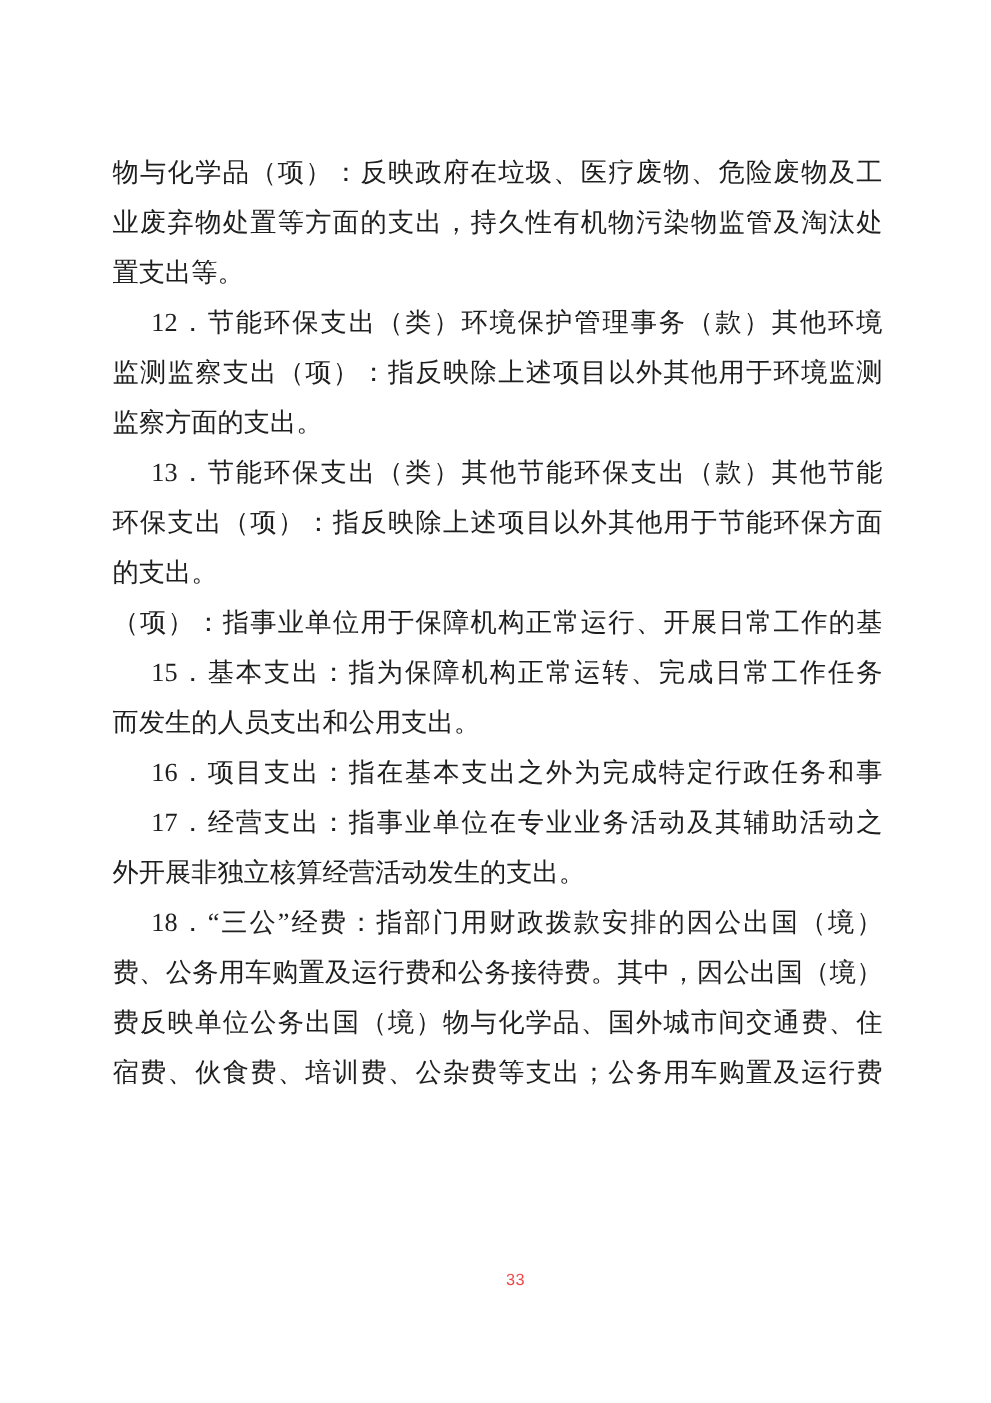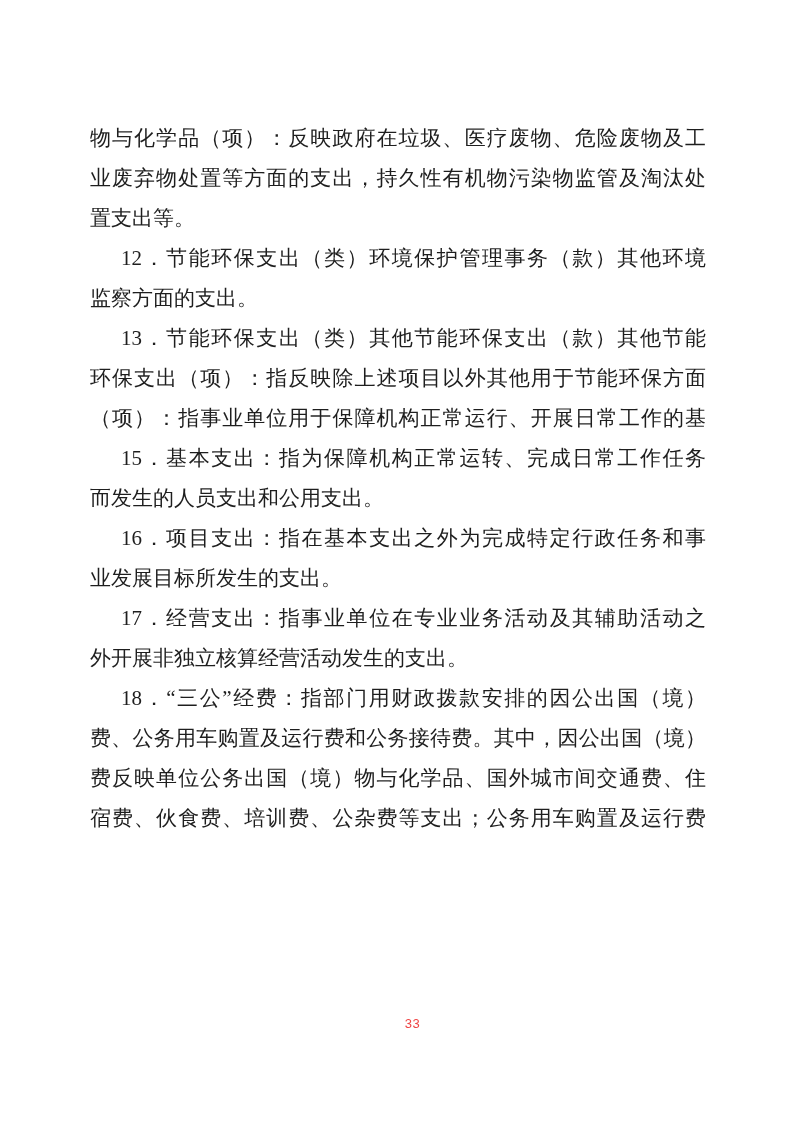--- a/index.html
+++ b/index.html
@@ -59,36 +59,37 @@
 
 <div class="page">
   <div class="content">
       <div class="para">
         <div class="line">物与化学品（项）：反映政府在垃圾、医疗废物、危险废物及工</div>
         <div class="line">业废弃物处置等方面的支出，持久性有机物污染物监管及淘汰处</div>
         <div class="line end">置支出等。</div>
       </div>
       <div class="para">
         <div class="line indent">12．节能环保支出（类）环境保护管理事务（款）其他环境</div>
+        <div class="line">监测监察支出（项）：指反映除上述项目以外其他用于环境监测</div>
         <div class="line end">监察方面的支出。</div>
       </div>
       <div class="para">
         <div class="line indent">13．节能环保支出（类）其他节能环保支出（款）其他节能</div>
         <div class="line">环保支出（项）：指反映除上述项目以外其他用于节能环保方面</div>
+        <div class="line end">的支出。</div>
       </div>
       <div class="para">
         <div class="line">（项）：指事业单位用于保障机构正常运行、开展日常工作的基</div>
       </div>
       <div class="para">
         <div class="line indent">15．基本支出：指为保障机构正常运转、完成日常工作任务</div>
         <div class="line end">而发生的人员支出和公用支出。</div>
       </div>
       <div class="para">
         <div class="line indent">16．项目支出：指在基本支出之外为完成特定行政任务和事</div>
-        <div class="line end">业发展目标所发生的支出。</div>
       </div>
       <div class="para">
         <div class="line indent">17．经营支出：指事业单位在专业业务活动及其辅助活动之</div>
         <div class="line end">外开展非独立核算经营活动发生的支出。</div>
       </div>
       <div class="para">
         <div class="line indent">18．“三公”经费：指部门用财政拨款安排的因公出国（境）</div>
         <div class="line">费、公务用车购置及运行费和公务接待费。其中，因公出国（境）</div>
         <div class="line">费反映单位公务出国（境）物与化学品、国外城市间交通费、住</div>
         <div class="line">宿费、伙食费、培训费、公杂费等支出；公务用车购置及运行费</div>

